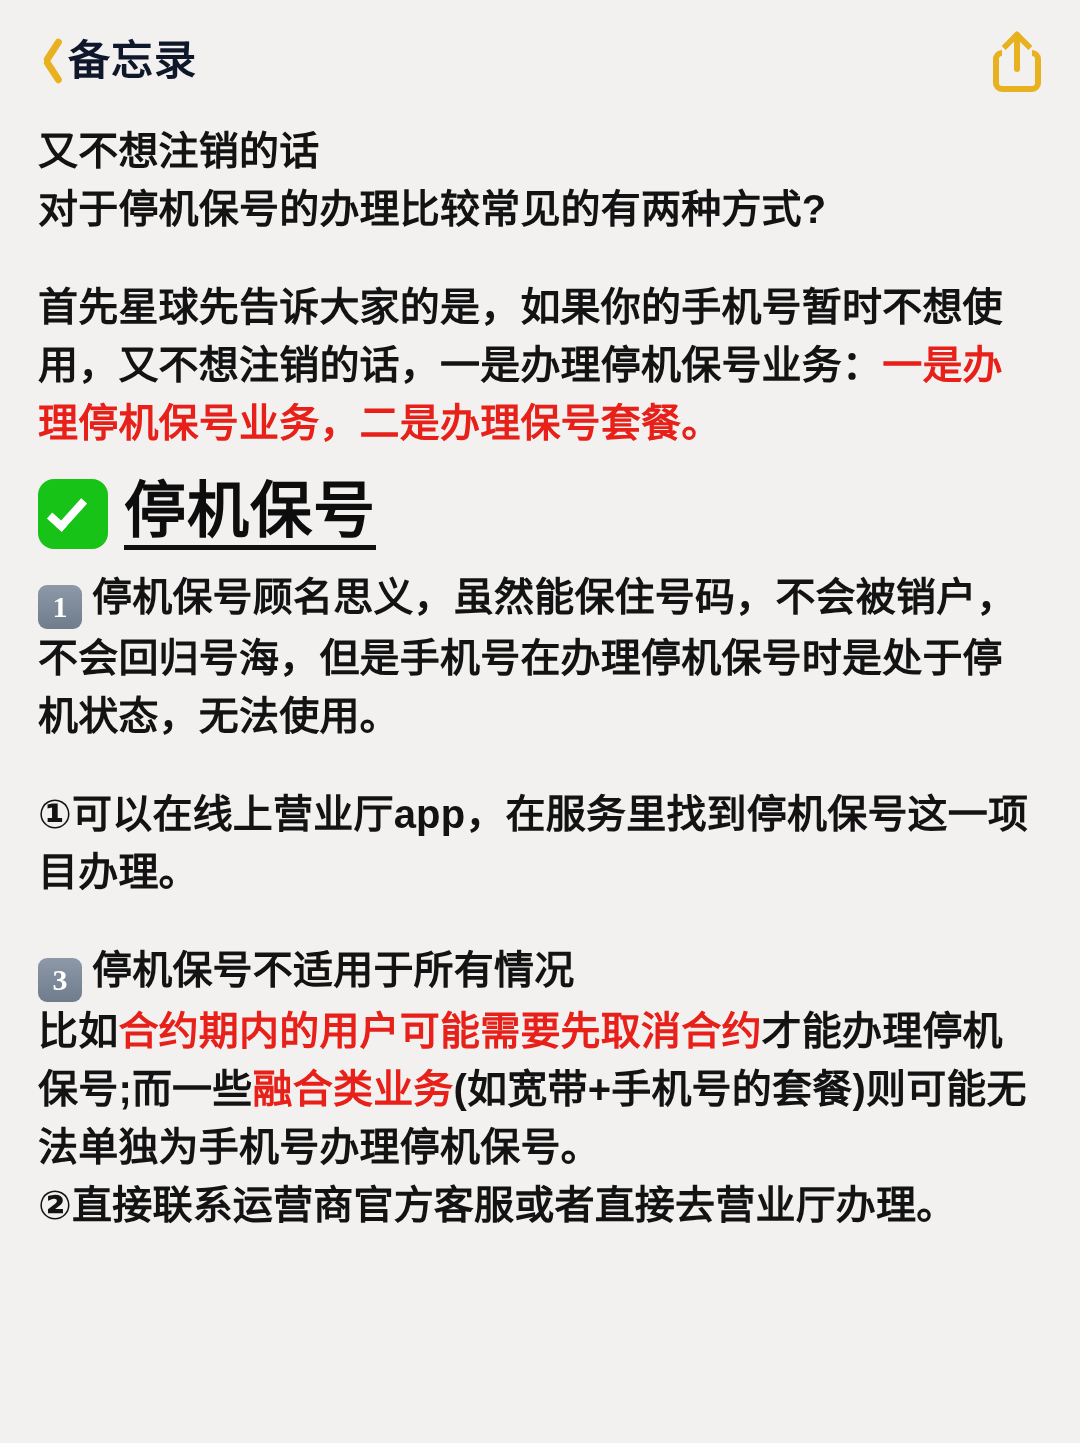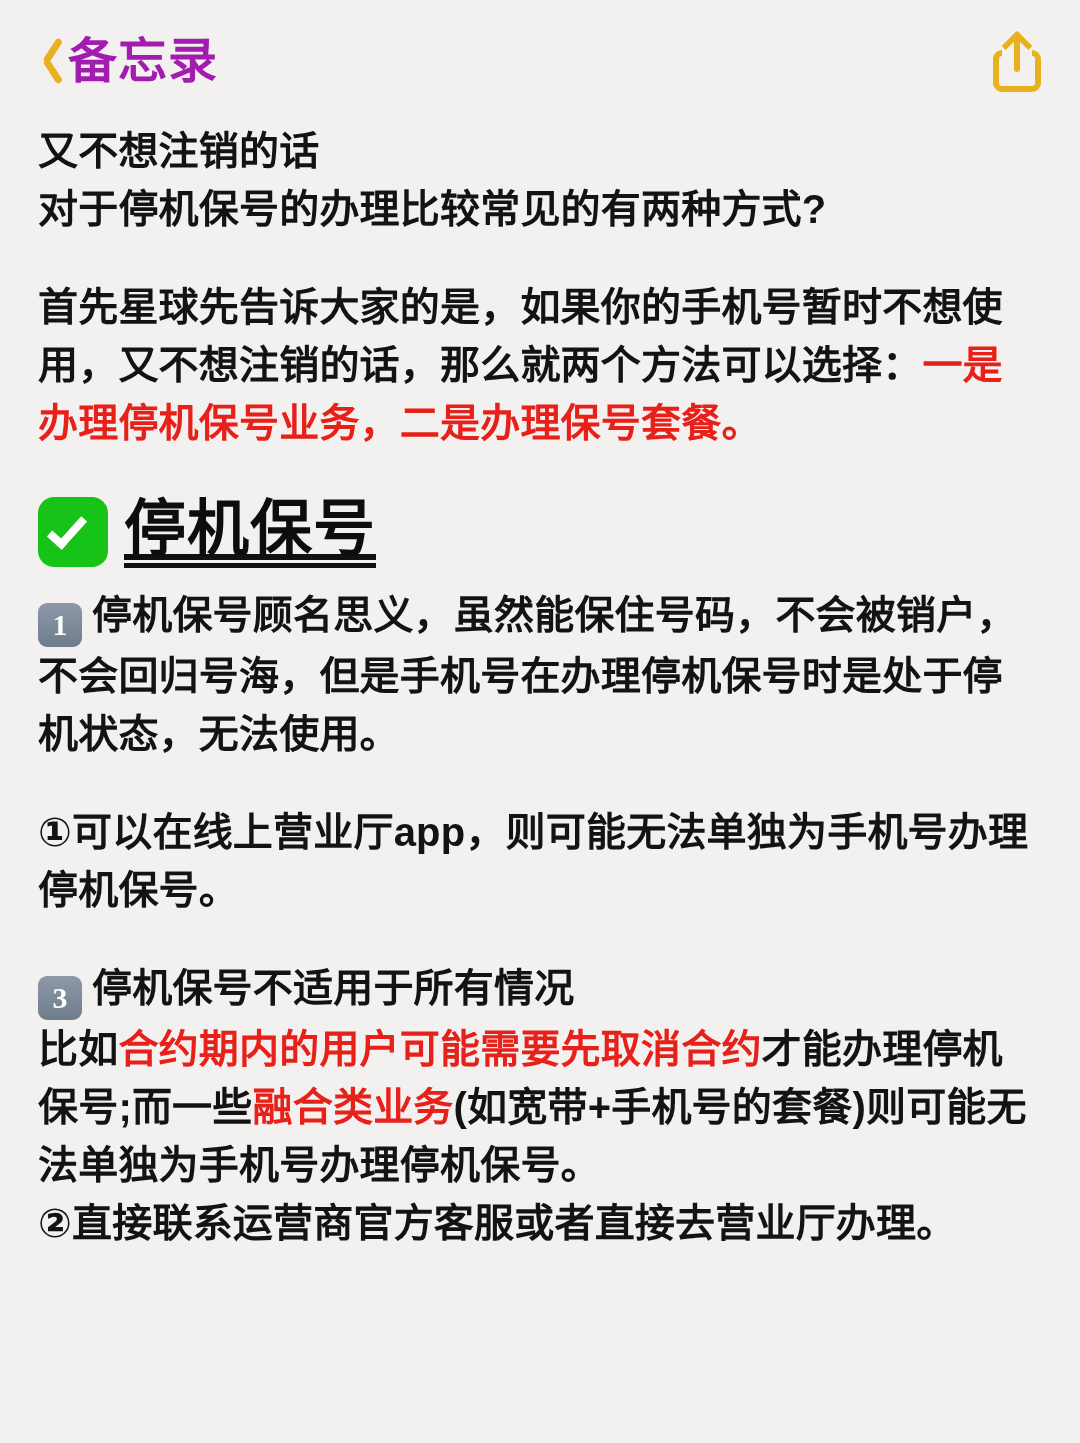--- a/index.html
+++ b/index.html
@@ -53,23 +53,23 @@
     top: 0px;
     transform: rotate(33deg);
     transform-origin: bottom center;
   }
   .chevron::after {
     top: 25px;
     transform: rotate(-33deg);
     transform-origin: top center;
   }
   .nav-back-label {
-    font-size: 49px;
-    font-weight: 700;
-    color: #a21caf;
+    font-size: 42px;
+    font-weight: 700;
+    color: #0f172a;
     letter-spacing: 1px;
     line-height: 1;
   }
   .nav-spacer { flex: 1 1 auto; }
   .share-icon {
     width: 56px;
     height: 66px;
     position: relative;
     cursor: pointer;
   }
@@ -128,22 +128,21 @@
   }
   .gap-sm { height: 12px; }
   .gap-md { height: 40px; }
   .red { color: #e8201a; }
 
   
   .heading-row {
     display: flex;
     align-items: center;
     gap: 16px;
-    margin: 44px 0 6px 0;
-    text-decoration: underline;
+    margin: 26px 0 6px 0;
   }
   .check-badge {
     width: 70px;
     height: 70px;
     border-radius: 16px;
     background: #17c317;
     position: relative;
     flex: 0 0 auto;
   }
   .check-badge::after {
@@ -204,34 +203,34 @@
   </div>
 </div>
 
 <div class="note-body">
 
   <p class="para">又不想注销的话</p>
   <p class="para">对于停机保号的办理比较常见的有两种方式?</p>
 
   <div class="gap-md"></div>
 
-  <p class="para"><span>首先星球先告诉大家的是，如果你的手机号暂时不想使用，又不想注销的话，那么就两个方法可以选择：</span><span class="red">一是办理停机保号业务，二是办理保号套餐。</span></p>
+  <p class="para"><span>首先星球先告诉大家的是，如果你的手机号暂时不想使用，又不想注销的话，一是办理停机保号业务：</span><span class="red">一是办理停机保号业务，二是办理保号套餐。</span></p>
 
   <div class="heading-row">
     <span class="check-badge"></span>
     <span class="heading-text">停机保号</span>
   </div>
 
   <div class="gap-sm"></div>
 
   <p class="para item-block"><span class="num-badge">1</span><span>停机保号顾名思义，虽然能保住号码，不会被销户，不会回归号海，但是手机号在办理停机保号时是处于停机状态，无法使用。</span></p>
 
   <div class="gap-md"></div>
 
-  <p class="para">①可以在线上营业厅app，则可能无法单独为手机号办理停机保号。</p>
+  <p class="para">①可以在线上营业厅app，在服务里找到停机保号这一项目办理。</p>
 
   <div class="gap-md"></div>
 
   <p class="para item-block"><span class="num-badge">3</span><span>停机保号不适用于所有情况</span></p>
   <p class="para"><span>比如</span><span class="red">合约期内的用户可能需要先取消合约</span><span>才能办理停机保号;而一些</span><span class="red">融合类业务</span><span>(如宽带+手机号的套餐)则可能无法单独为手机号办理停机保号。</span></p>
   <p class="para">②直接联系运营商官方客服或者直接去营业厅办理。</p>
 
 </div>
 
 </body></html>

